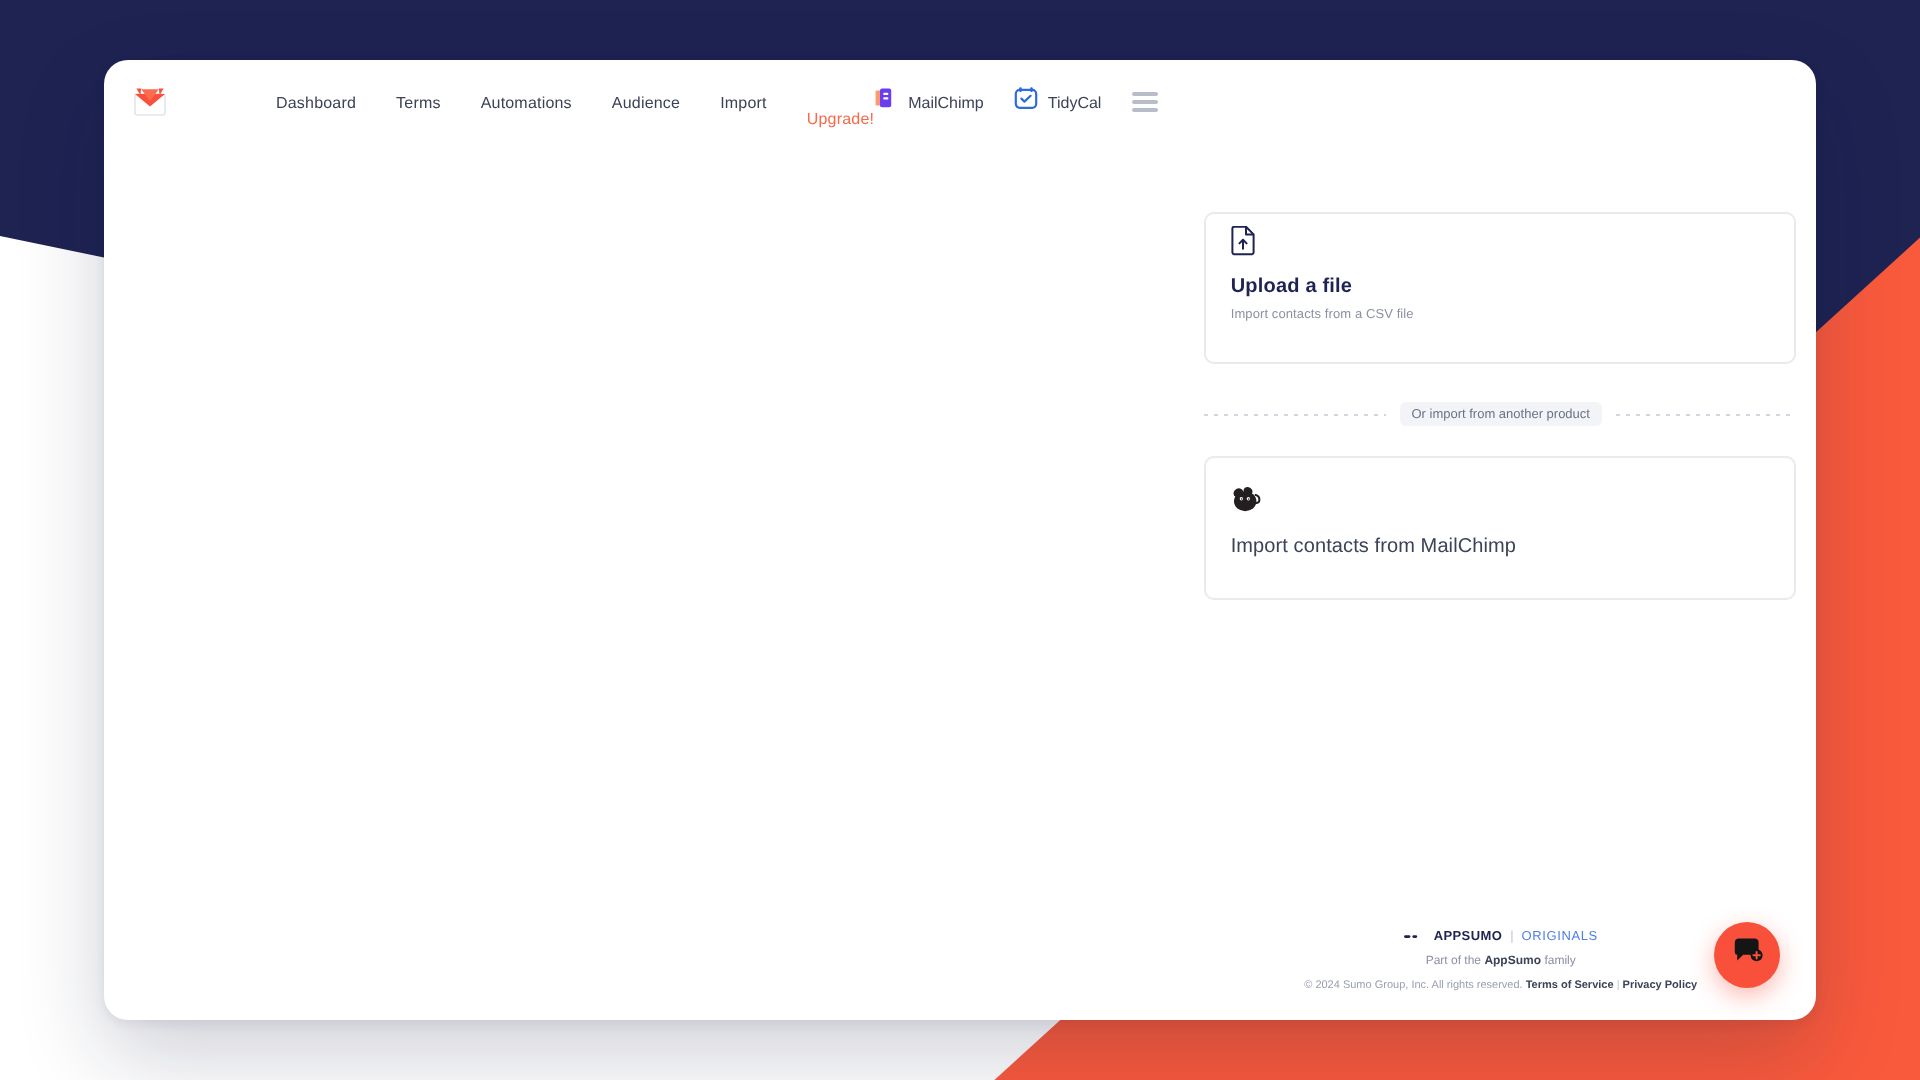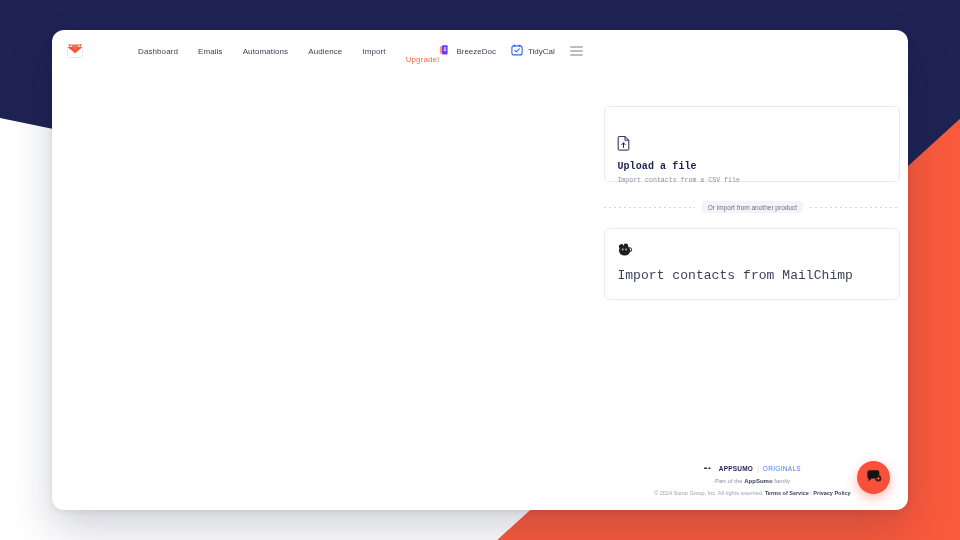--- a/index.html
+++ b/index.html
@@ -65,35 +65,34 @@
     padding-top: 76px;
   }
   .cards-wrap { width: 296px; }
 
   .card-row { display: flex; gap: 13px; }
   .opt-card {
     flex: 1 1 0;
     background: #ffffff;
     border: 1px solid #e8eaf0;
     border-radius: 5px;
-    padding: 28px 12px 14px 12px;
+    padding: 5px 12px 14px 12px;
     cursor: pointer;
     min-height: 0;
-    font-family: Liberation Mono, monospace;
   }
   .opt-card.primary { height: 76px; }
   .opt-card.product { height: 72px; padding-top: 12px; }
   .opt-icon { height: 17px; margin-bottom: 9px; display: flex; align-items: center; }
   .opt-title {
     font-size: 10px; font-weight: 700; color: #1e2352;
     letter-spacing: .1px; margin-bottom: 5px;
   }
   .opt-sub { font-size: 6.5px; color: #8b90a3; letter-spacing: .05px; }
   .prod-label {
-    font-size: 13px; color: #3c4257; line-height: 1.45; letter-spacing: .05px;
+    font-size: 10px; color: #3c4257; line-height: 1.45; letter-spacing: .05px;
   }
 
   
   .divider {
     display: flex; align-items: center; gap: 7px;
     margin: 19px 0 15px 0; width: 100%;
   }
   .divider .line {
     flex: 1 1 auto; height: 1px;
     background-image: repeating-linear-gradient(to right, #d2d6e0 0, #d2d6e0 2px, transparent 2px, transparent 5px);
@@ -150,39 +149,39 @@
         <rect x="1.5" y="4" width="15" height="10.5" rx="1.2" fill="#ffffff" stroke="#e3e5ec" stroke-width="0.8"></rect>
         <path d="M1.5 4 L9 10.2 L16.5 4 Z" fill="#f8503a"></path>
         <path d="M2.2 1.2 L4.6 1.2 L4.2 4.6 Z" fill="#f8503a"></path>
         <path d="M15.8 1.2 L13.4 1.2 L13.8 4.6 Z" fill="#f8503a"></path>
         <path d="M4.6 1.6 L13.4 1.6 L9 7.6 Z" fill="#fb6b4f"></path>
       </svg>
     </div>
 
     <div class="nav-links">
       <a class="nav-link" href="#">Dashboard</a>
-      <a class="nav-link" href="#">Emails</a>
+      <a class="nav-link" href="#">Terms</a>
       <a class="nav-link" href="#">Automations</a>
       <a class="nav-link" href="#">Audience</a>
       <a class="nav-link" href="#">Import</a>
       <a class="nav-link upgrade" href="#">Upgrade!</a>
     </div>
 
     <div class="nav-right">
 
       <div class="nav-app">
         <span>
           <svg width="12" height="12" viewBox="0 0 12 12" aria-hidden="true">
             <rect x="0.8" y="2.2" width="3.2" height="7.6" rx="0.6" fill="#fb9a6a"></rect>
             <rect x="3.0" y="1.2" width="5.6" height="9.4" rx="1" fill="#6a3df0"></rect>
             <rect x="4.6" y="3.4" width="2.6" height="1.1" rx="0.5" fill="#ffffff"></rect>
             <rect x="4.6" y="5.6" width="2.6" height="1.1" rx="0.5" fill="#ffffff"></rect>
           </svg>
         </span>
-        <span class="nav-app-label">BreezeDoc</span>
+        <span class="nav-app-label">MailChimp</span>
       </div>
 
       <div class="nav-app">
         <span>
           <svg width="12" height="12" viewBox="0 0 12 12" aria-hidden="true">
             <rect x="0.9" y="1.9" width="10.2" height="9" rx="2" fill="#ffffff" stroke="#2f6ae0" stroke-width="1.1"></rect>
             <rect x="2.6" y="0.6" width="1.3" height="2.4" rx="0.6" fill="#2f6ae0"></rect>
             <rect x="8.1" y="0.6" width="1.3" height="2.4" rx="0.6" fill="#2f6ae0"></rect>
             <path d="M3.7 6.3 L5.2 7.8 L8.3 4.9" fill="none" stroke="#2f6ae0" stroke-width="1.1" stroke-linecap="round" stroke-linejoin="round"></path>
           </svg>

